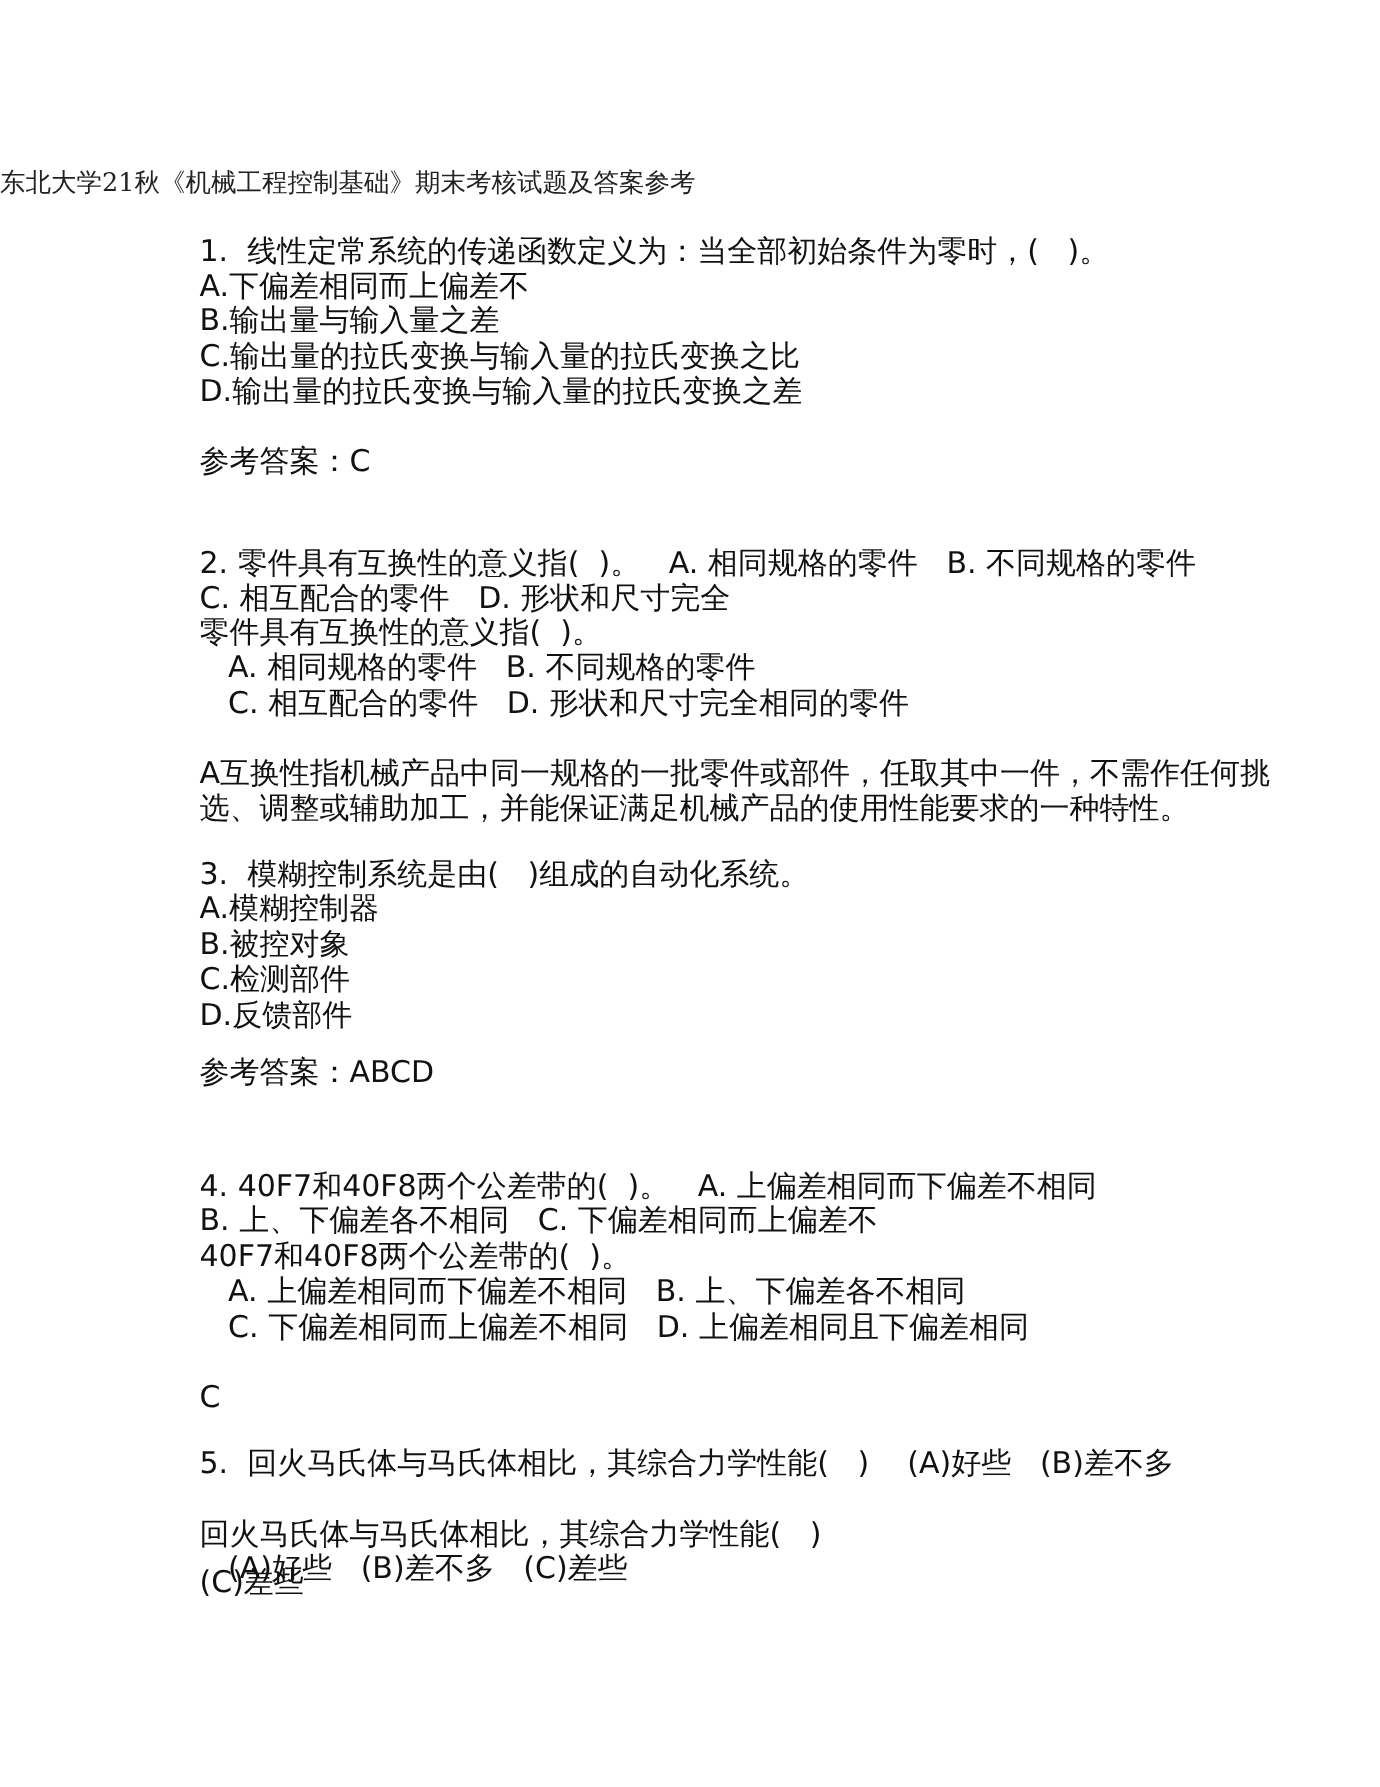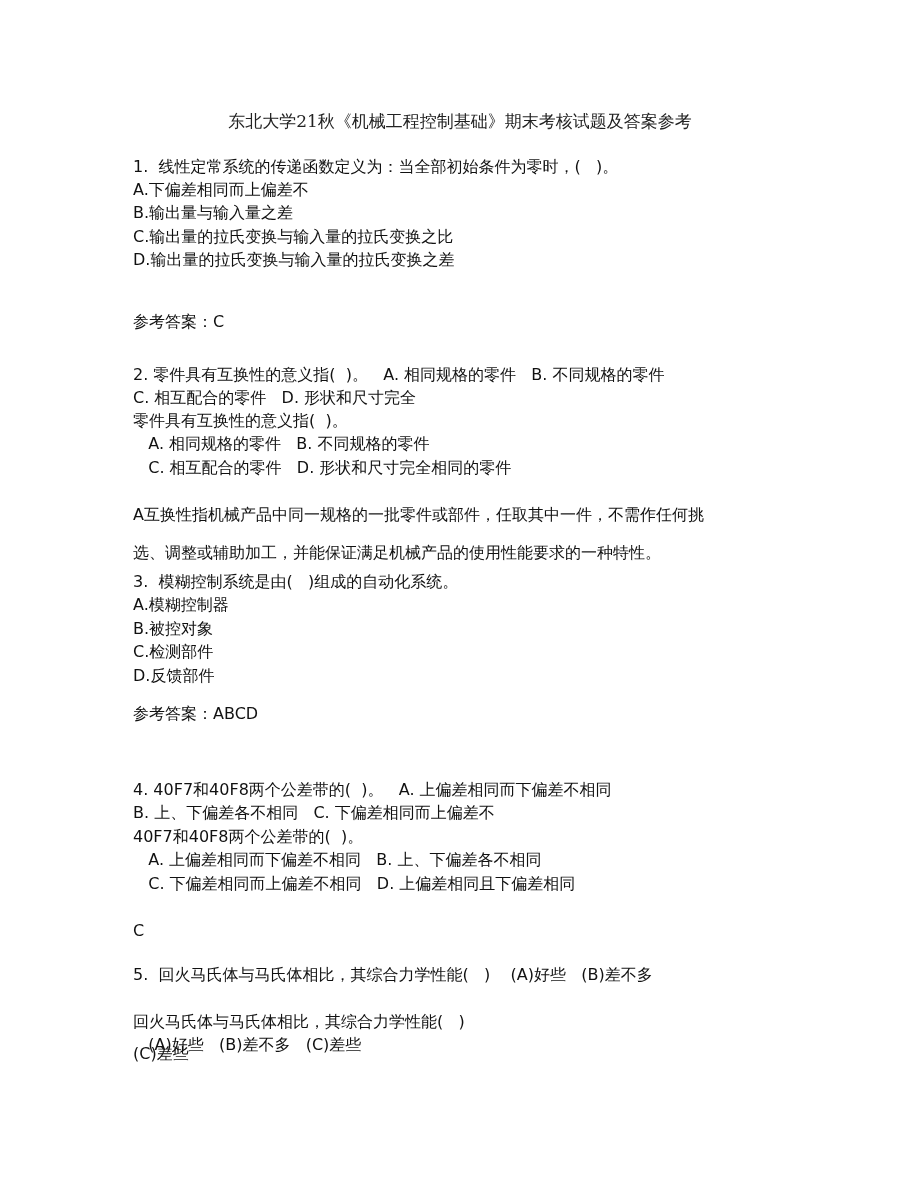--- a/index.html
+++ b/index.html
@@ -1,41 +1,41 @@
 <!DOCTYPE html>
 <html><head>
 <meta charset="utf-8">
 <style>
   html, body { margin:0; padding:0; background:#fff; }
   body { width:920px; height:1191px; position:relative; overflow:hidden; color:#111;
          font-family:"DejaVu Sans", sans-serif; }
-  .title { position:absolute; top:110px; left:0; width:920px; text-align:center;
+  .title { position:absolute; top:110px; left:0; width:920px; text-align:left;
            font-family:"DejaVu Serif", serif; font-size:17px; color:#222; }
-  .line { position:absolute; left:133px; font-size:16px; white-space:pre; line-height:20px;text-align:right; }
+  .line { position:absolute; left:133px; font-size:20px; white-space:pre; line-height:20px;text-align:right; }
 </style>
 </head>
 <body>
 
 <div class="title">东北大学21秋《机械工程控制基础》期末考核试题及答案参考</div>
 
 <div>
   <div class="line" style="top:157px">1.  线性定常系统的传递函数定义为：当全部初始条件为零时，(   )。</div>
   <div class="line" style="top:180px">A.下偏差相同而上偏差不</div>
   <div class="line" style="top:203px">B.输出量与输入量之差</div>
   <div class="line" style="top:227px">C.输出量的拉氏变换与输入量的拉氏变换之比</div>
   <div class="line" style="top:250px">D.输出量的拉氏变换与输入量的拉氏变换之差</div>
-  <div class="line" style="top:312px">参考答案：C</div>
+  <div class="line" style="top:297px">参考答案：C</div>
 
   <div class="line" style="top:365px">2. 零件具有互换性的意义指(  )。   A. 相同规格的零件   B. 不同规格的零件</div>
   <div class="line" style="top:388px">C. 相互配合的零件   D. 形状和尺寸完全</div>
   <div class="line" style="top:411px">零件具有互换性的意义指(  )。</div>
   <div class="line" style="top:434px">   A. 相同规格的零件   B. 不同规格的零件</div>
   <div class="line" style="top:458px">   C. 相互配合的零件   D. 形状和尺寸完全相同的零件</div>
   <div class="line" style="top:505px">A互换性指机械产品中同一规格的一批零件或部件，任取其中一件，不需作任何挑</div>
-  <div class="line" style="top:543px">选、调整或辅助加工，并能保证满足机械产品的使用性能要求的一种特性。</div>
+  <div class="line" style="top:528px">选、调整或辅助加工，并能保证满足机械产品的使用性能要求的一种特性。</div>
 
   <div class="line" style="top:572px">3.  模糊控制系统是由(   )组成的自动化系统。</div>
   <div class="line" style="top:595px">A.模糊控制器</div>
   <div class="line" style="top:619px">B.被控对象</div>
   <div class="line" style="top:642px">C.检测部件</div>
   <div class="line" style="top:666px">D.反馈部件</div>
   <div class="line" style="top:704px">参考答案：ABCD</div>
 
   <div class="line" style="top:780px">4. 40F7和40F8两个公差带的(  )。   A. 上偏差相同而下偏差不相同</div>
   <div class="line" style="top:803px">B. 上、下偏差各不相同   C. 下偏差相同而上偏差不</div>

